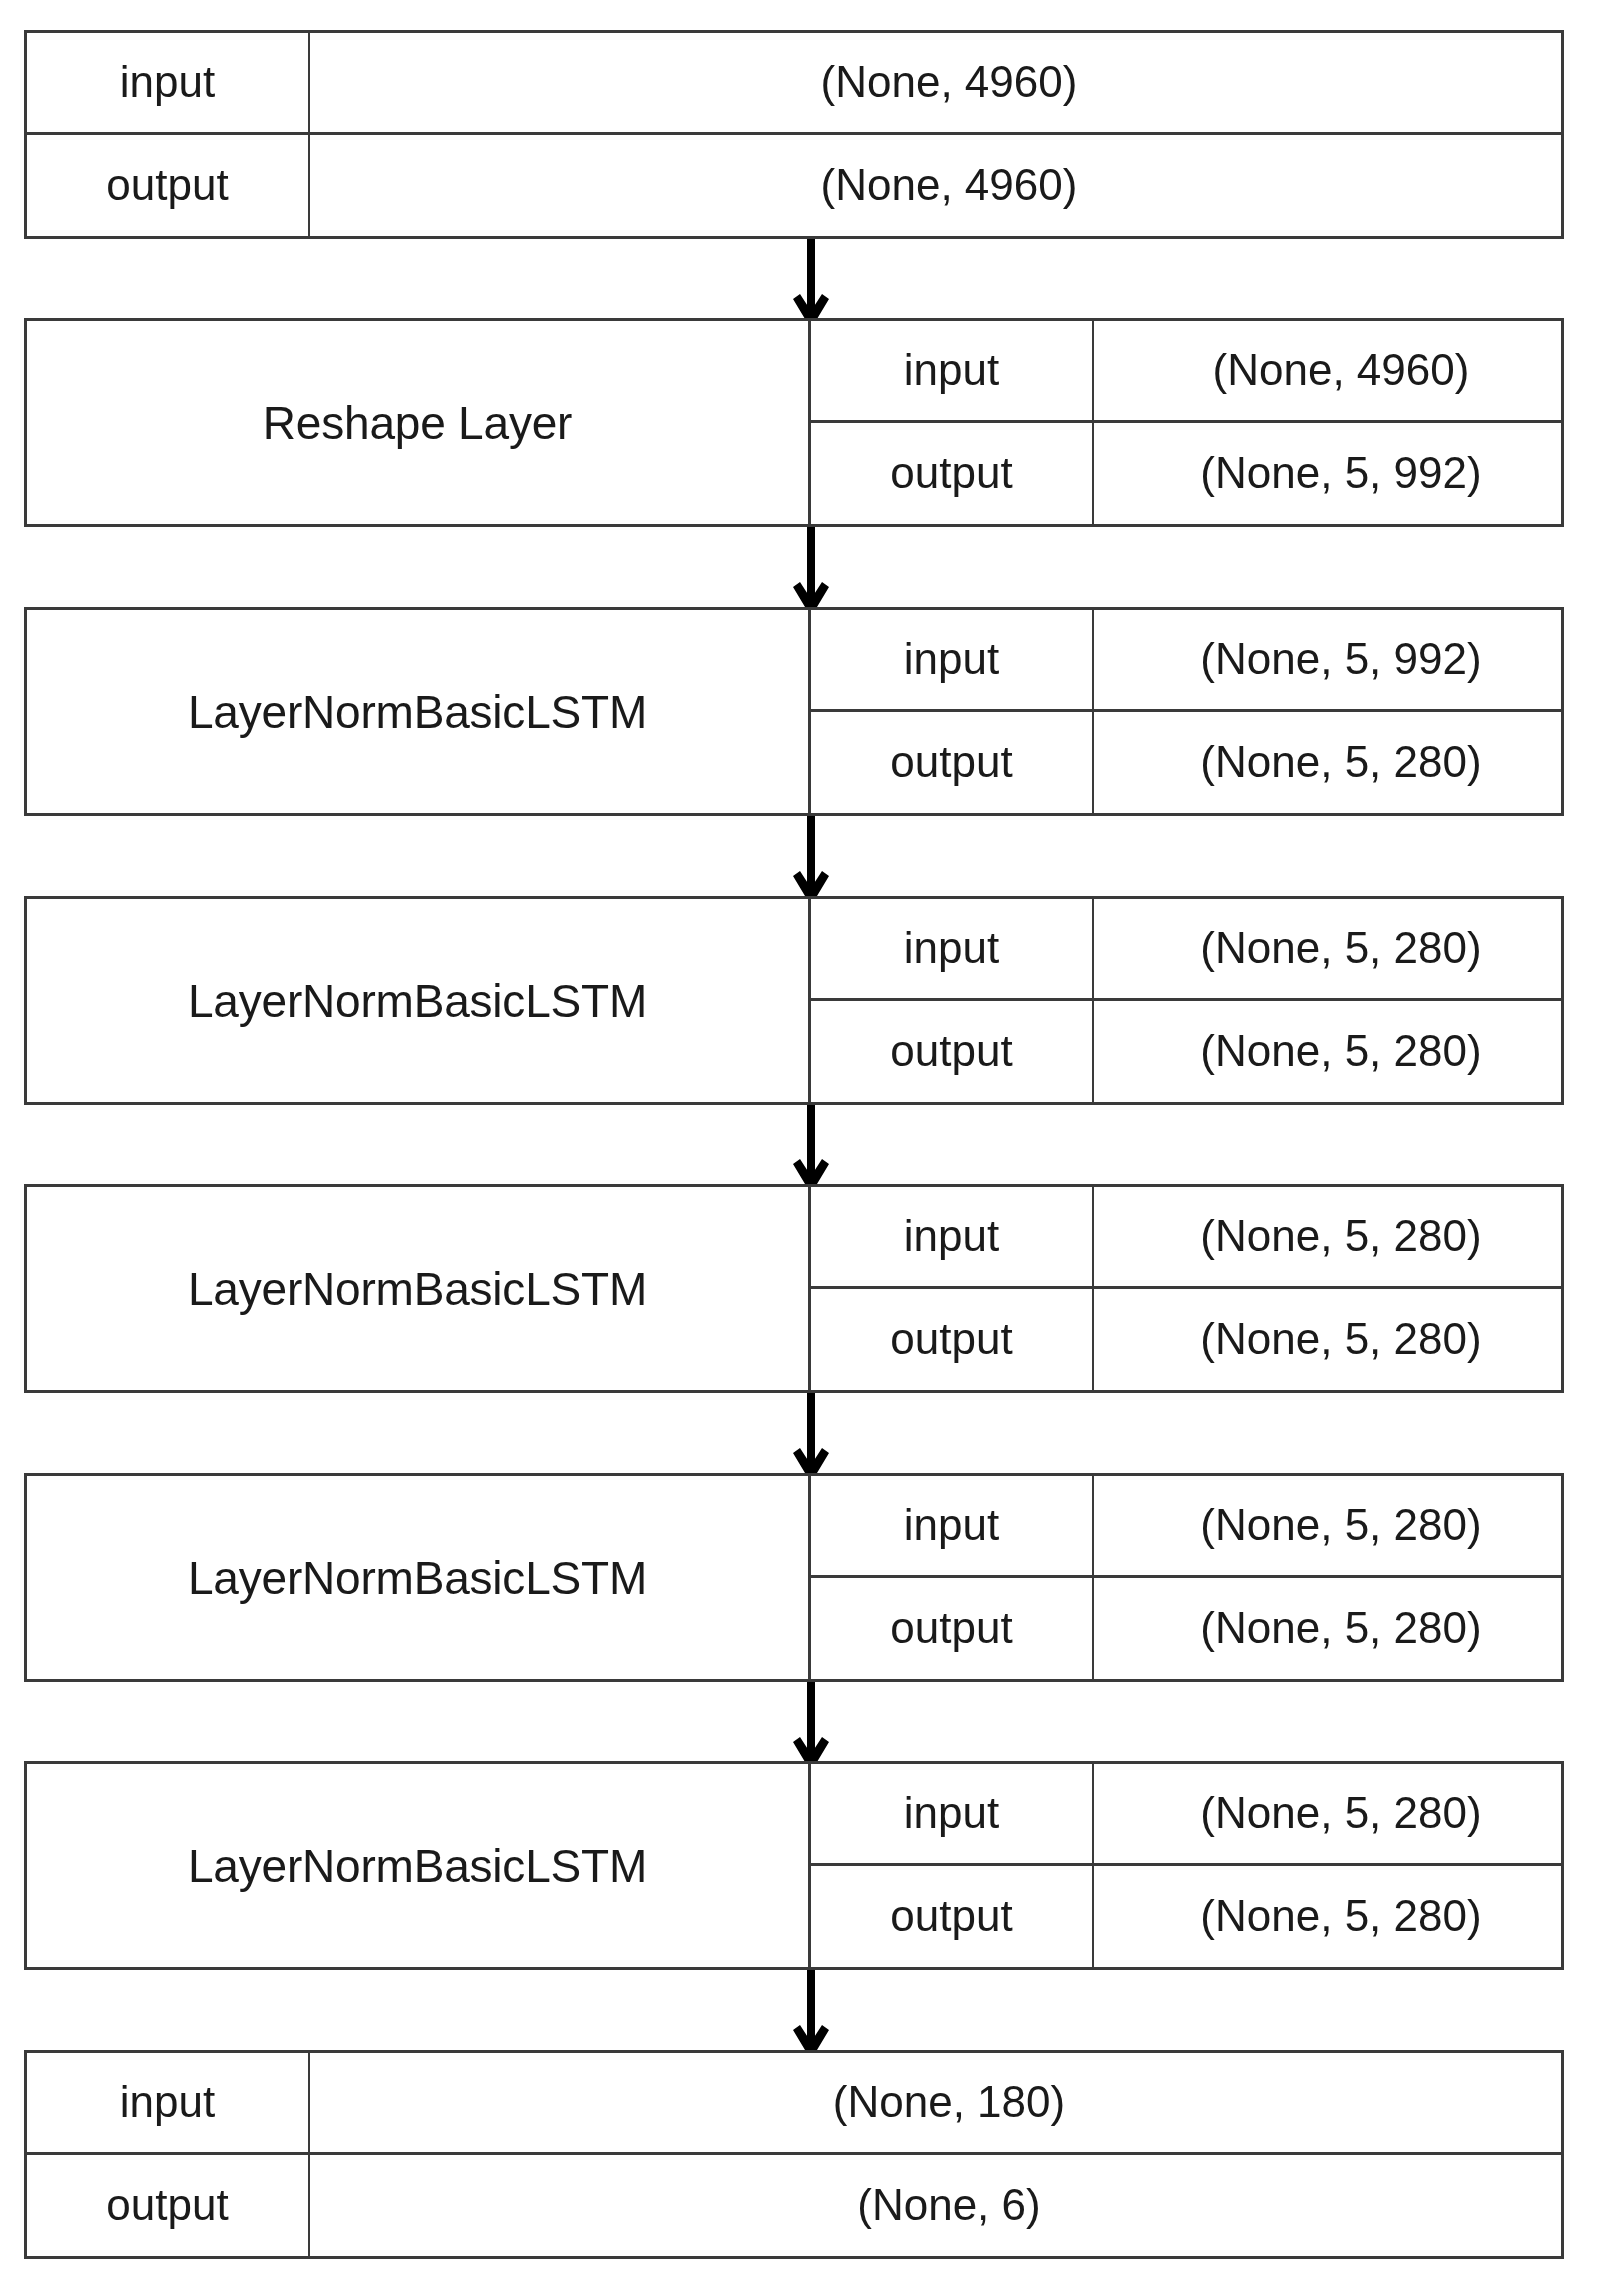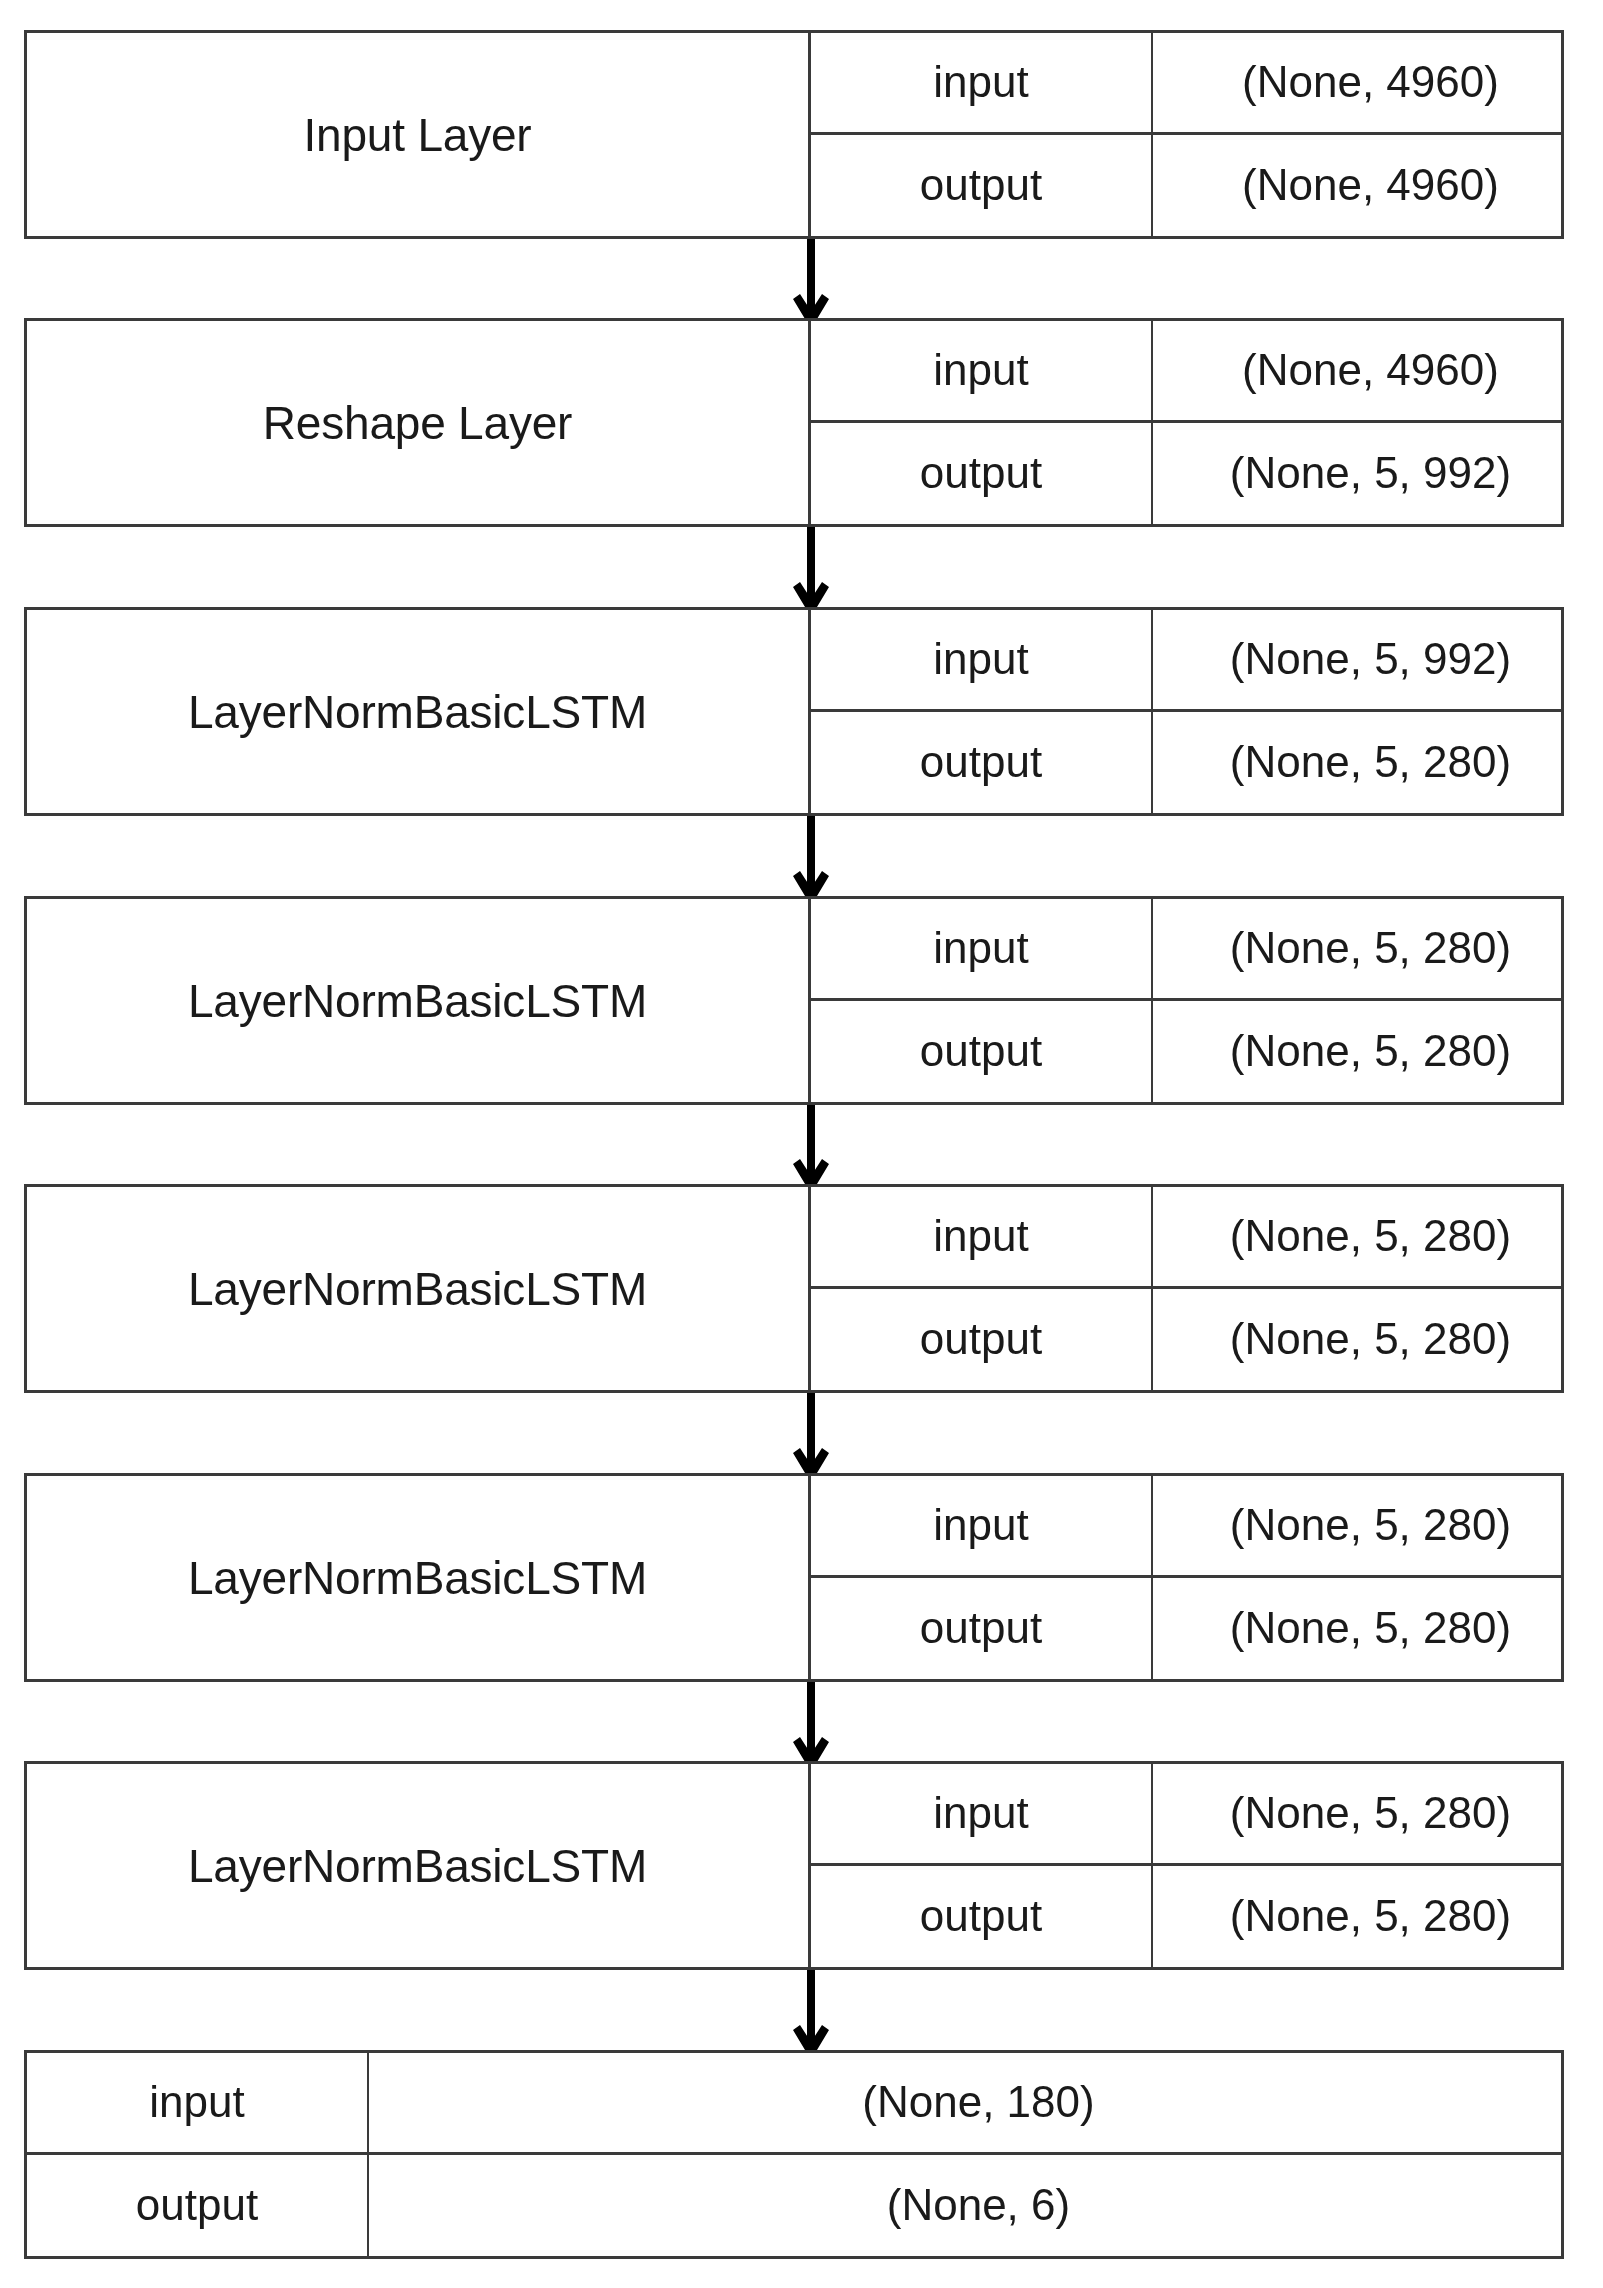--- a/index.html
+++ b/index.html
@@ -62,21 +62,21 @@
     flex: 1 1 50%;
     display: flex;
     flex-direction: row;
     box-sizing: border-box;
     min-height: 0;
   }
   .io-row.row-input {
     border-bottom: 3px solid #3a3a3a;
   }
   .io-key {
-    width: 342px;          
+    width: 283px;          
     box-sizing: border-box;
     display: flex;
     align-items: center;
     justify-content: center;
     font-size: 44px;
     border-right: 2px solid #3a3a3a;
   }
   .io-val {
     flex: 1;
     box-sizing: border-box;
@@ -138,21 +138,20 @@
         <path d="M20 92 L2 62 L9 57 L20 74 L31 57 L38 62 Z" fill="#000000"></path>
       </svg>
     </div>
     <div class="arrow" style="top: 1968px;">
       <svg width="40" height="92" viewBox="0 0 40 92">
         <rect x="16" y="0" width="8" height="92" fill="#000000"></rect>
         <path d="M20 92 L2 62 L9 57 L20 74 L31 57 L38 62 Z" fill="#000000"></path>
       </svg>
     </div>
     <div class="layer-block" style="top: 30px;">
-      <div class="layer-name">Input Layer</div>
       <div class="io-table">
         <div class="io-row row-input">
           <div class="io-key">input</div>
           <div class="io-val">(None, 4960)</div>
         </div>
         <div class="io-row row-output">
           <div class="io-key">output</div>
           <div class="io-val">(None, 4960)</div>
         </div>
       </div>

